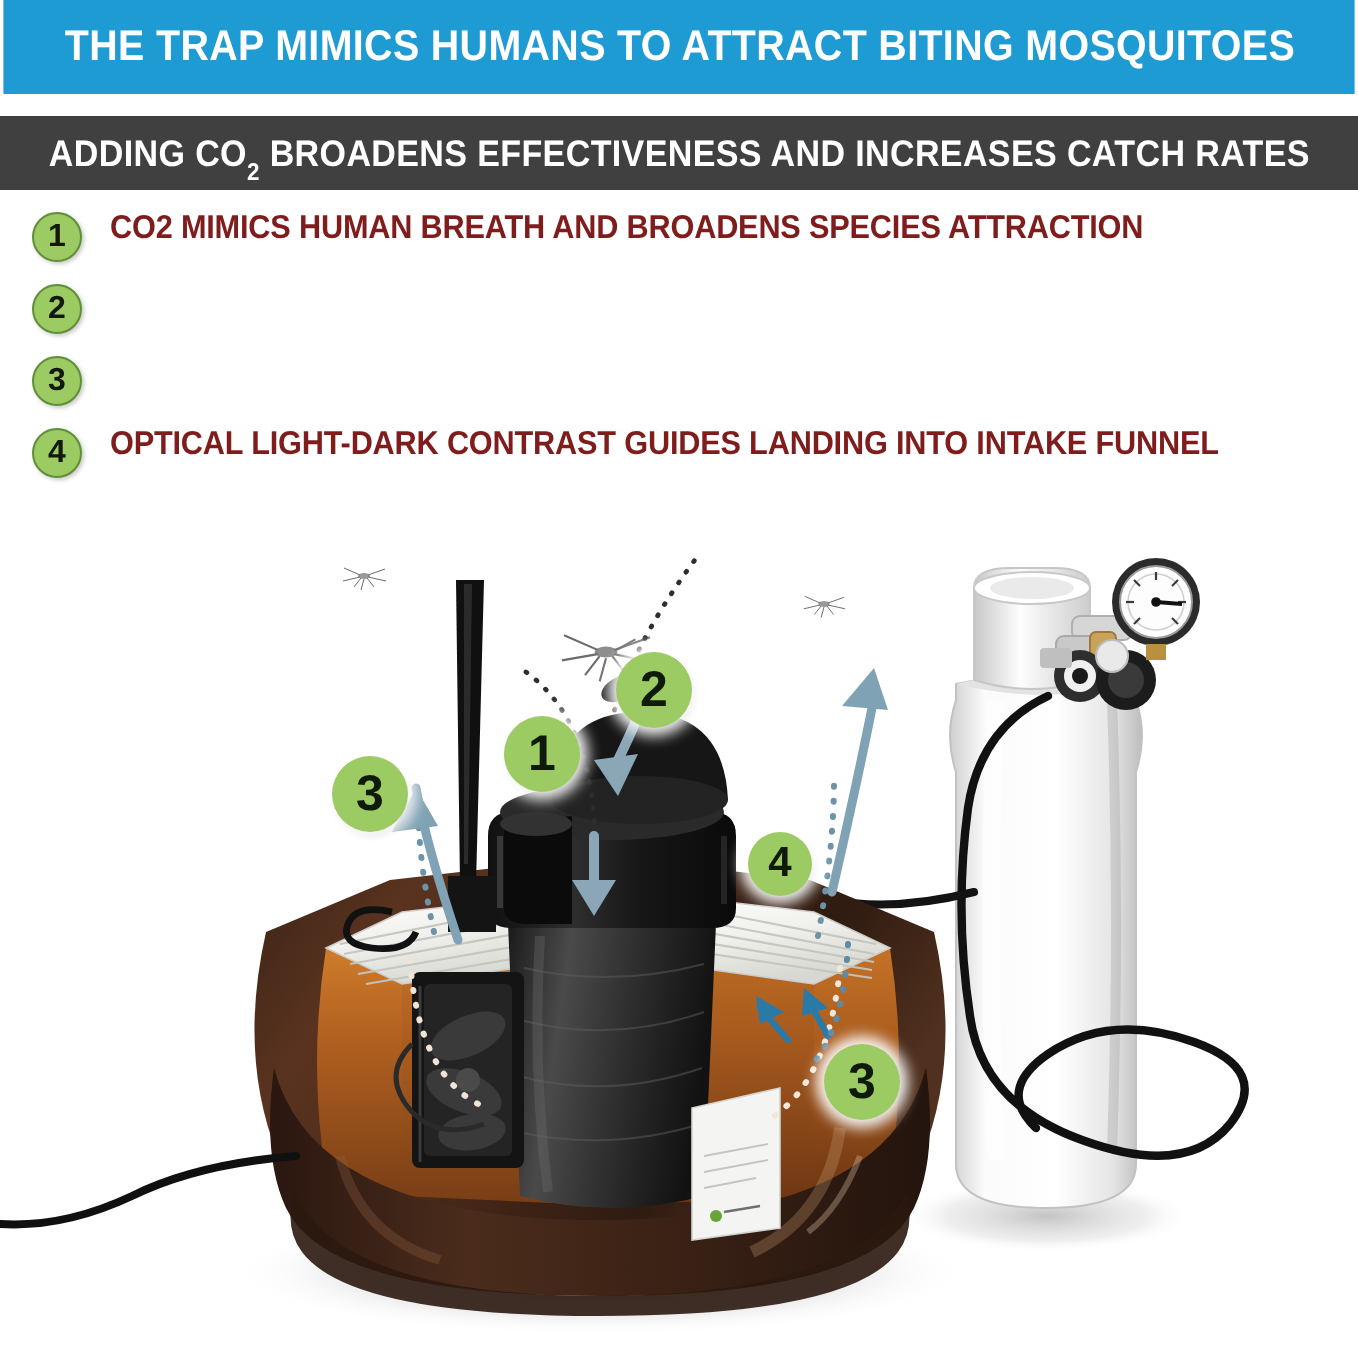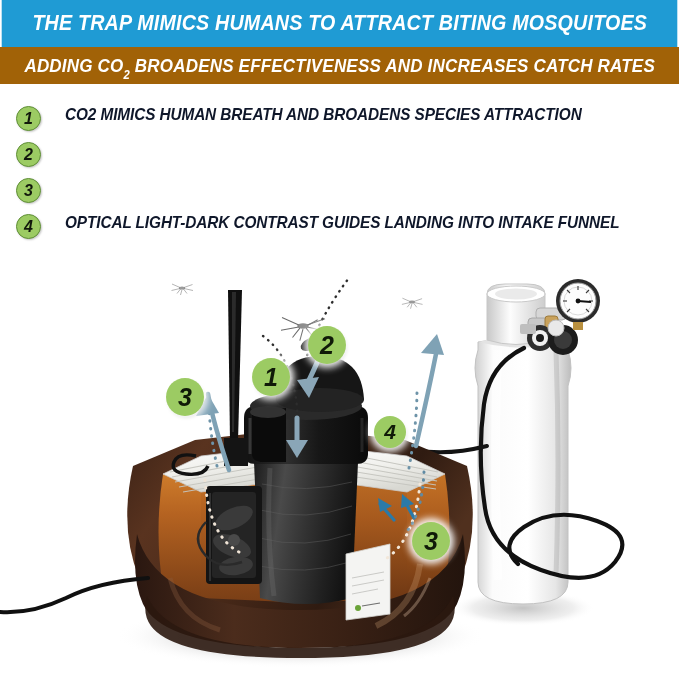--- a/index.html
+++ b/index.html
@@ -9,21 +9,20 @@
   }
   body {
     font-family: "Liberation Sans", sans-serif;
   }
   #page {
     position: relative;
     width: 679px;
     height: 679px;
     background: #ffffff;
     overflow: hidden;
-    font-style: italic;
   }
 
   
   .bar {
     position: absolute;
     left: 0;
     width: 679px;
     display: flex;
     align-items: center;
     justify-content: center;
@@ -34,23 +33,23 @@
     white-space: nowrap;
   }
   #bar-primary {
     top: 0;
     height: 47px;
     background: #1f9bd4;
     font-size: 21.5px;
     transform: scaleX(0.995);
   }
   #bar-secondary {
-    top: 47px;
+    top: 58px;
     height: 37px;
-    background: #a16207;
+    background: #404040;
     font-size: 18.5px;
   }
   .bar .txt {
     display: inline-block;
     transform: scaleX(0.92);
     transform-origin: center;
   }
   .sub2 {
     font-size: 0.66em;
     vertical-align: sub;
@@ -82,22 +81,22 @@
     font-size: 16px;
     font-weight: bold;
     display: flex;
     align-items: center;
     justify-content: center;
     box-sizing: border-box;
     margin-top: 2px;
     box-shadow: 1px 1px 2px rgba(0,0,0,0.22);
   }
   .feature-text {
-    margin-left: 24px;
-    color: #0f172a;
+    margin-left: 14px;
+    color: #7f1d1d;
     font-size: 16.5px;
     font-weight: bold;
     line-height: 1.33;
     letter-spacing: -0.1px;
   }
   .feature-text .ln {
     display: block;
     transform: scaleX(0.93);
     transform-origin: left center;
     white-space: nowrap;

